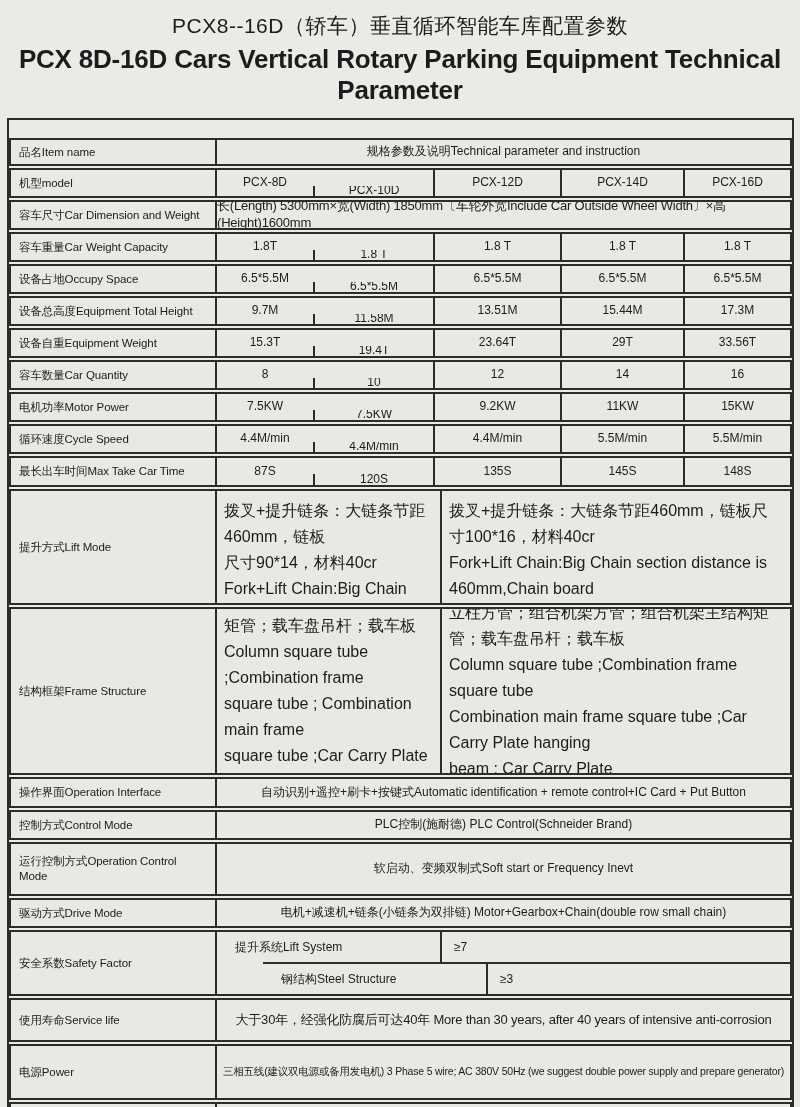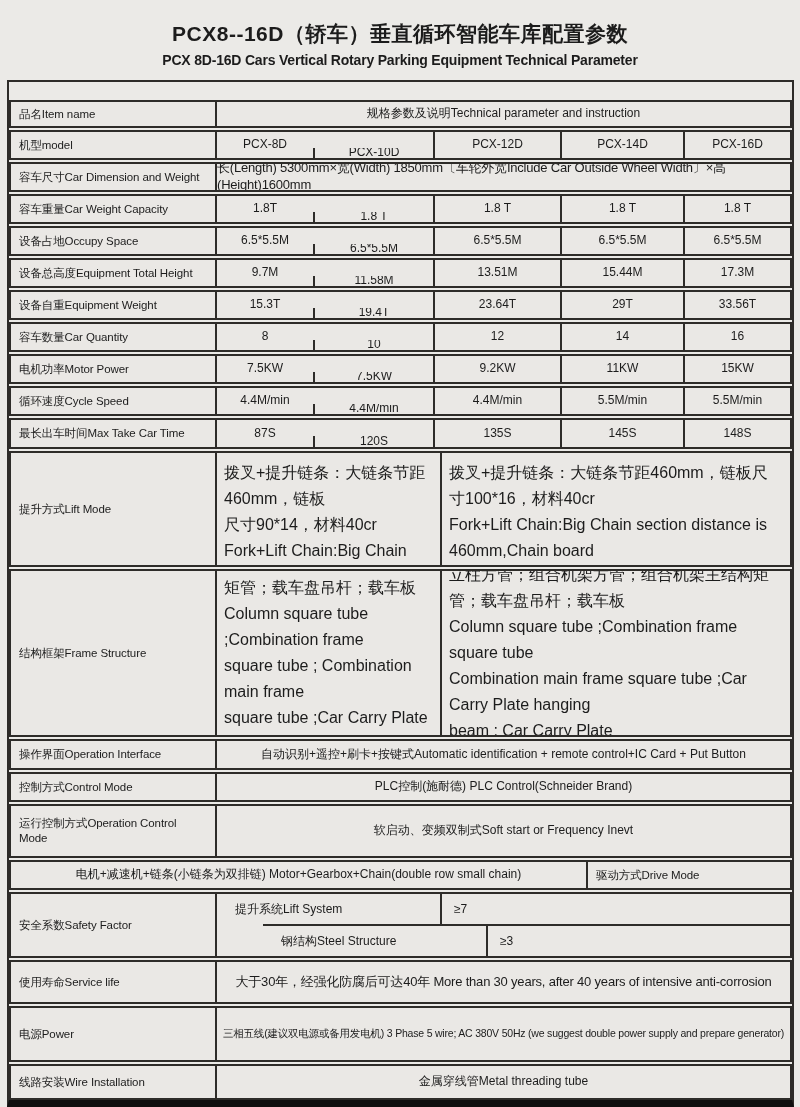--- a/index.html
+++ b/index.html
@@ -6,22 +6,22 @@
     --page_bg:#ebeae7; --cell_bg:#eae8e5; --line:#2e2c29; --text:#1c1c1c; --bottom_bar:#0f0f0f;
   }
   *{margin:0;padding:0;box-sizing:border-box;}
   html,body{width:800px;height:1107px;overflow:hidden;}
   body{
     background:var(--page_bg);
     color:var(--text);
     font-family:"Liberation Sans","DejaVu Sans",sans-serif;
   }
   .title-block{ text-align:center; padding-top:12px; }
-  .title-cn{ font-size:21px; font-weight:700; letter-spacing:.5px;margin-top:8px; }
-  .title-en{ font-size:14px; font-weight:700; margin-top:4px; letter-spacing:-0.2px; }
+  .title-cn{ font-size:21px; font-weight:400; letter-spacing:.5px; }
+  .title-en{ font-size:26px; font-weight:700; margin-top:4px; letter-spacing:-0.2px; }
 
   .ptable{
     width:787px; margin:12px 0 0 7px;
     border:2px solid var(--line);
     border-bottom:7px solid var(--bottom_bar);
     background:var(--page_bg);
   }
   .row{
     display:flex; background:var(--cell_bg);
     border:2px solid var(--line);
@@ -195,22 +195,22 @@
     <div class="cell label">控制方式Control Mode</div>
     <div class="cell span-rest">PLC控制(施耐德)  PLC Control(Schneider Brand)</div>
   </div>
 
   <div class="row h54">
     <div class="cell label">运行控制方式Operation Control Mode</div>
     <div class="cell span-rest">软启动、变频双制式Soft start or Frequency Inevt</div>
   </div>
 
   <div class="row h30">
+    <div class="cell label">驱动方式Drive Mode</div>
     <div class="cell span-rest">电机+减速机+链条(小链条为双排链) Motor+Gearbox+Chain(double row small chain)</div>
-    <div class="cell label">驱动方式Drive Mode</div>
   </div>
 
   <div class="row h66">
     <div class="cell label" style="border:none;">安全系数Safety Factor</div>
     <div class="safety-right">
       <div class="srow">
         <div class="sname">提升系统Lift System</div>
         <div class="sval">≥7</div>
       </div>
       <div class="srow">

